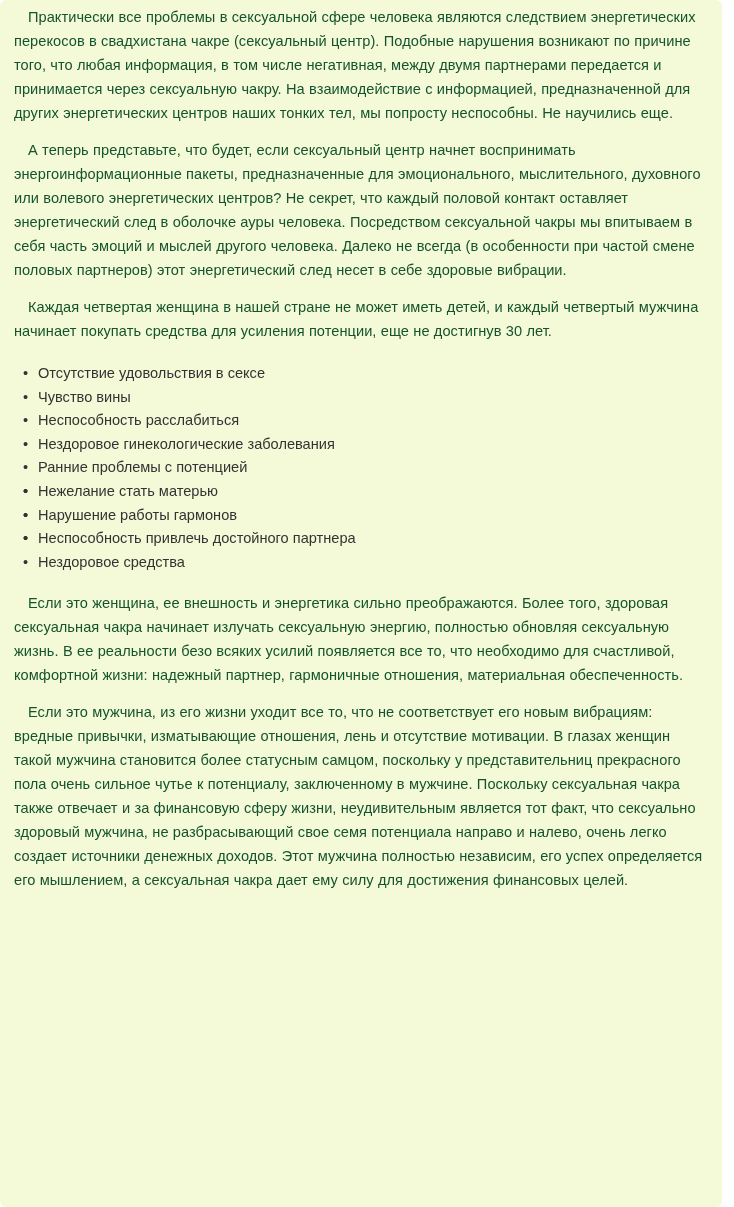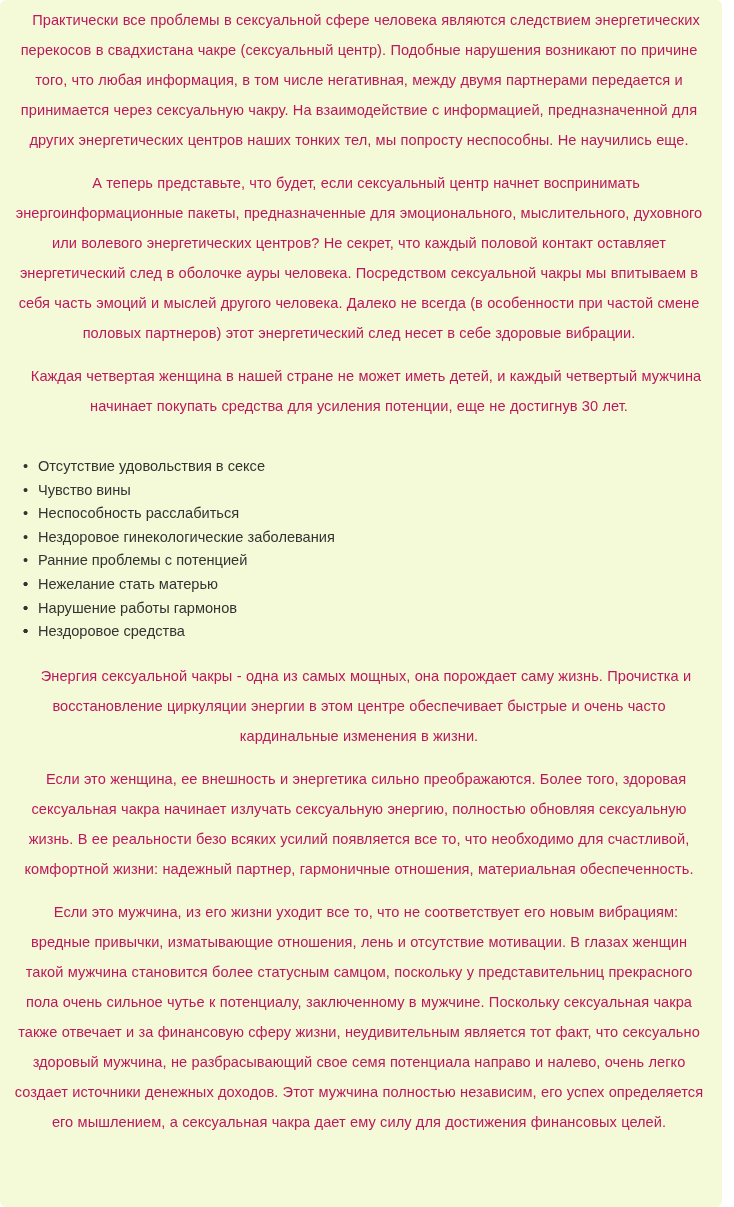--- a/index.html
+++ b/index.html
@@ -28,28 +28,28 @@
   }
   #article-body {
     padding: 5px 18px 0 14px;
     box-sizing: border-box;
   }
   p.para {
     margin: 0 0 13px 0;
     padding: 0;
     text-indent: 14px;
     font-size: 14.6px;
-    line-height: 30px;
-    color: #be185d;
-    text-align: center;
+    line-height: 24px;
+    color: #14532d;
+    text-align: left;
     letter-spacing: 0.05px;
     word-spacing: 0.2px;
   }
   p.para.tight {
-    margin-bottom: 28px;
+    margin-bottom: 13px;
   }
   ul.symptom-list {
     list-style: none;
     margin: 0 0 12px 0;
     padding: 0 0 0 8px;
   }
   ul.symptom-list li {
     font-size: 14.6px;
     line-height: 23.6px;
     color: #333333;
@@ -86,26 +86,25 @@
       <li><span class="bullet-dot">•</span><span>Отсутствие удовольствия в сексе</span></li>
       <li><span class="bullet-dot">•</span><span>Чувство вины</span></li>
       <li><span class="bullet-dot">•</span><span>Неспособность расслабиться</span></li>
       <li><span class="bullet-dot">•</span><span>Нездоровое гинекологические заболевания</span></li>
       <li><span class="bullet-dot">•</span><span>Ранние проблемы с потенцией</span></li>
       <li><span class="bullet-dot">•</span></li>
       <li><span class="bullet-dot">•</span><span>Нежелание стать матерью</span></li>
       <li><span class="bullet-dot">•</span></li>
       <li><span class="bullet-dot">•</span><span>Нарушение работы гармонов</span></li>
       <li><span class="bullet-dot">•</span></li>
-      <li><span class="bullet-dot">•</span></li>
+      <li><span class="bullet-dot">•</span><span>Неспособность привлечь достойного партнера</span></li>
       <li><span class="bullet-dot">•</span><span>Нездоровое средства</span></li>
     </ul>
 
     <div class="spacer-after-list"></div>
 
-    <p class="para">Энергия сексуальной чакры - одна из самых мощных, она порождает саму жизнь. Прочистка и восстановление циркуляции энергии в этом центре обеспечивает быстрые и очень часто кардинальные изменения в жизни.</p>
 
     <p class="para">Если это женщина, ее внешность и энергетика сильно преображаются. Более того, здоровая сексуальная чакра начинает излучать сексуальную энергию, полностью обновляя сексуальную жизнь. В ее реальности безо всяких усилий появляется все то, что необходимо для счастливой, комфортной жизни: надежный партнер, гармоничные отношения, материальная обеспеченность.</p>
 
     <p class="para">Если это мужчина, из его жизни уходит все то, что не соответствует его новым вибрациям: вредные привычки, изматывающие отношения, лень и отсутствие мотивации. В глазах женщин такой мужчина становится более статусным самцом, поскольку у представительниц прекрасного пола очень сильное чутье к потенциалу, заключенному в мужчине. Поскольку сексуальная чакра также отвечает и за финансовую сферу жизни, неудивительным является тот факт, что сексуально здоровый мужчина, не разбрасывающий свое семя потенциала направо и налево, очень легко создает источники денежных доходов. Этот мужчина полностью независим, его успех определяется его мышлением, а сексуальная чакра дает ему силу для достижения финансовых целей.</p>
 
   </article>
 </div>
 
 </body></html>

